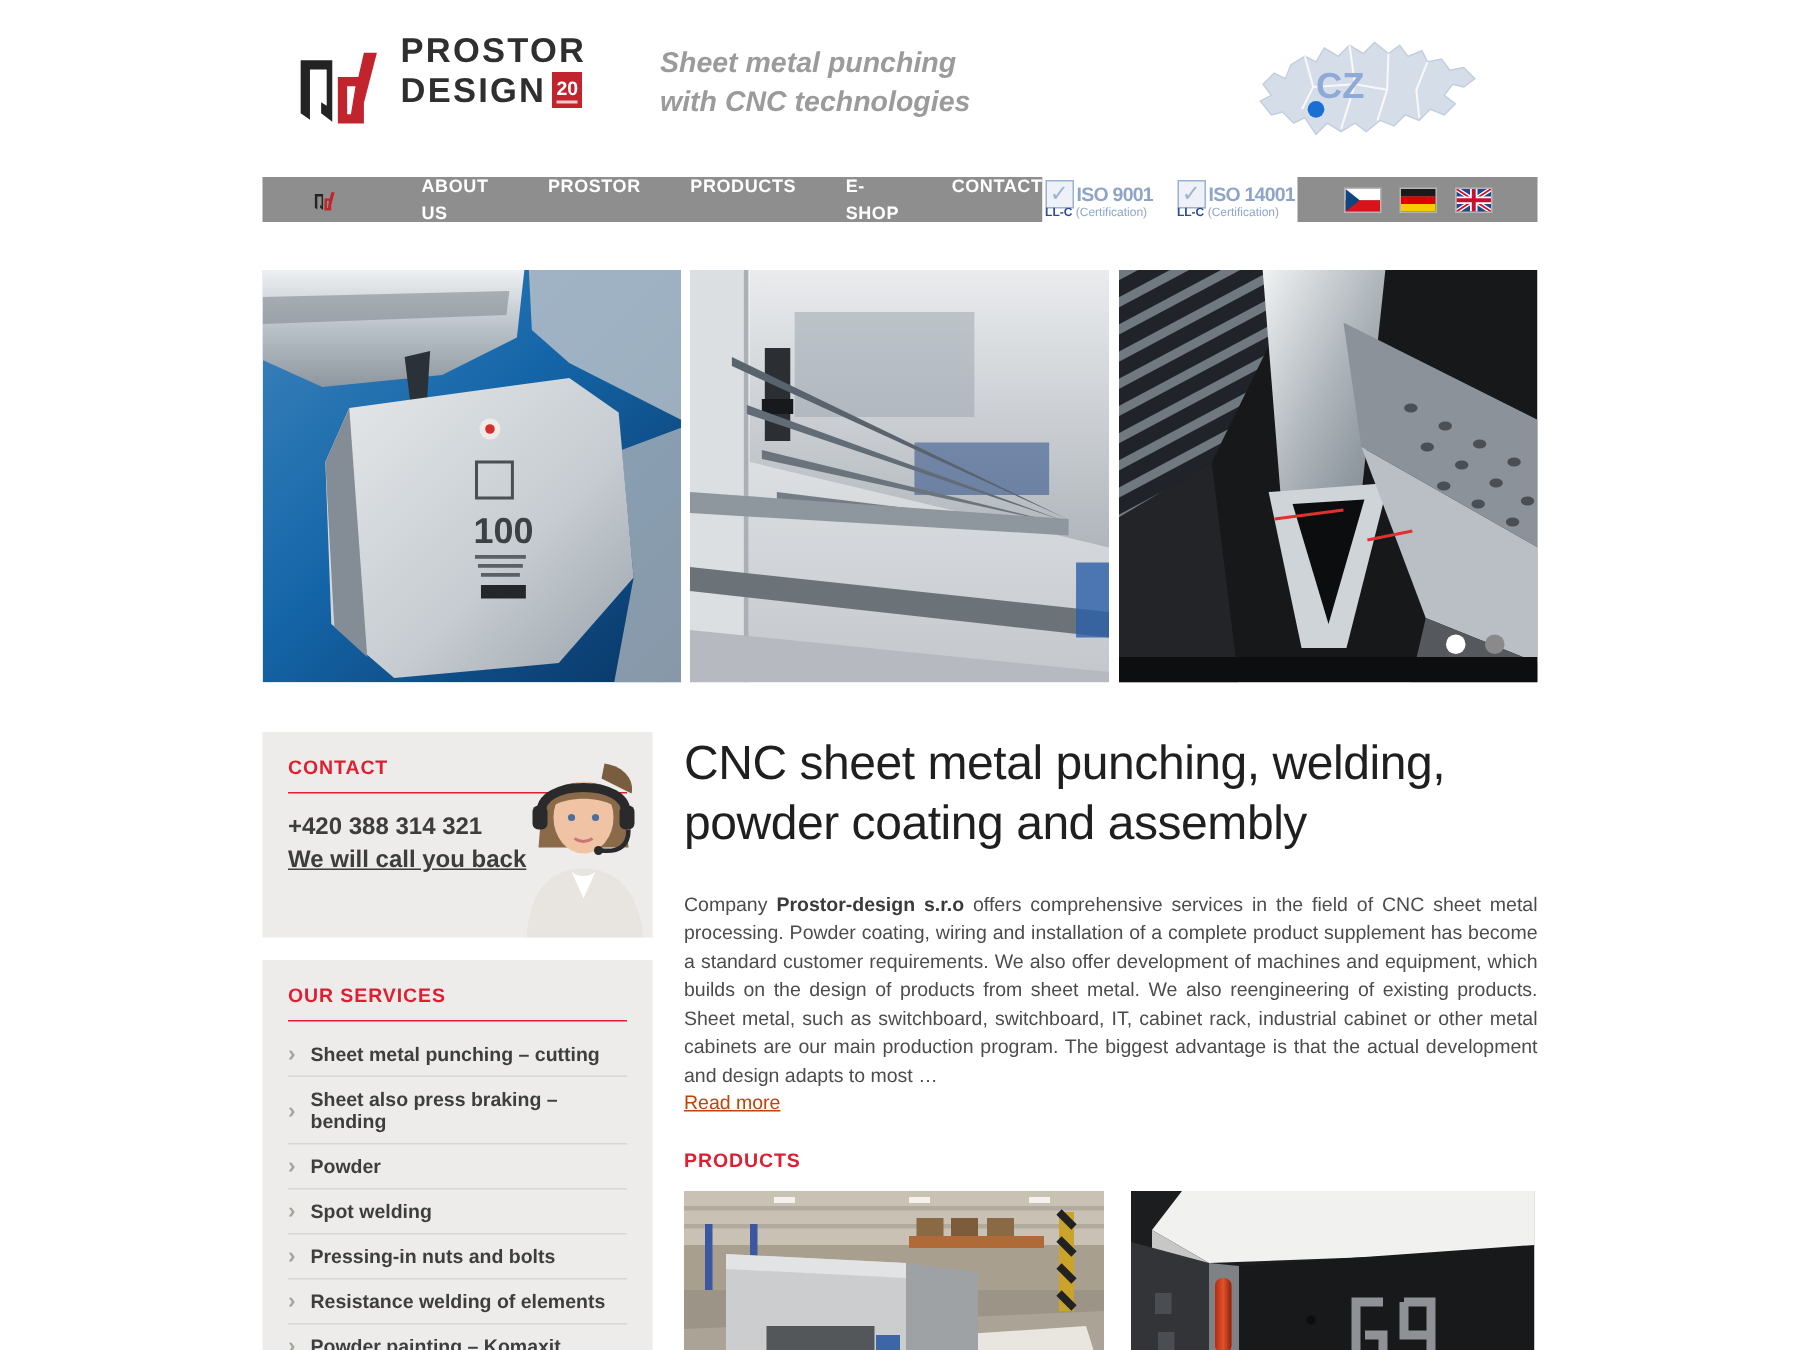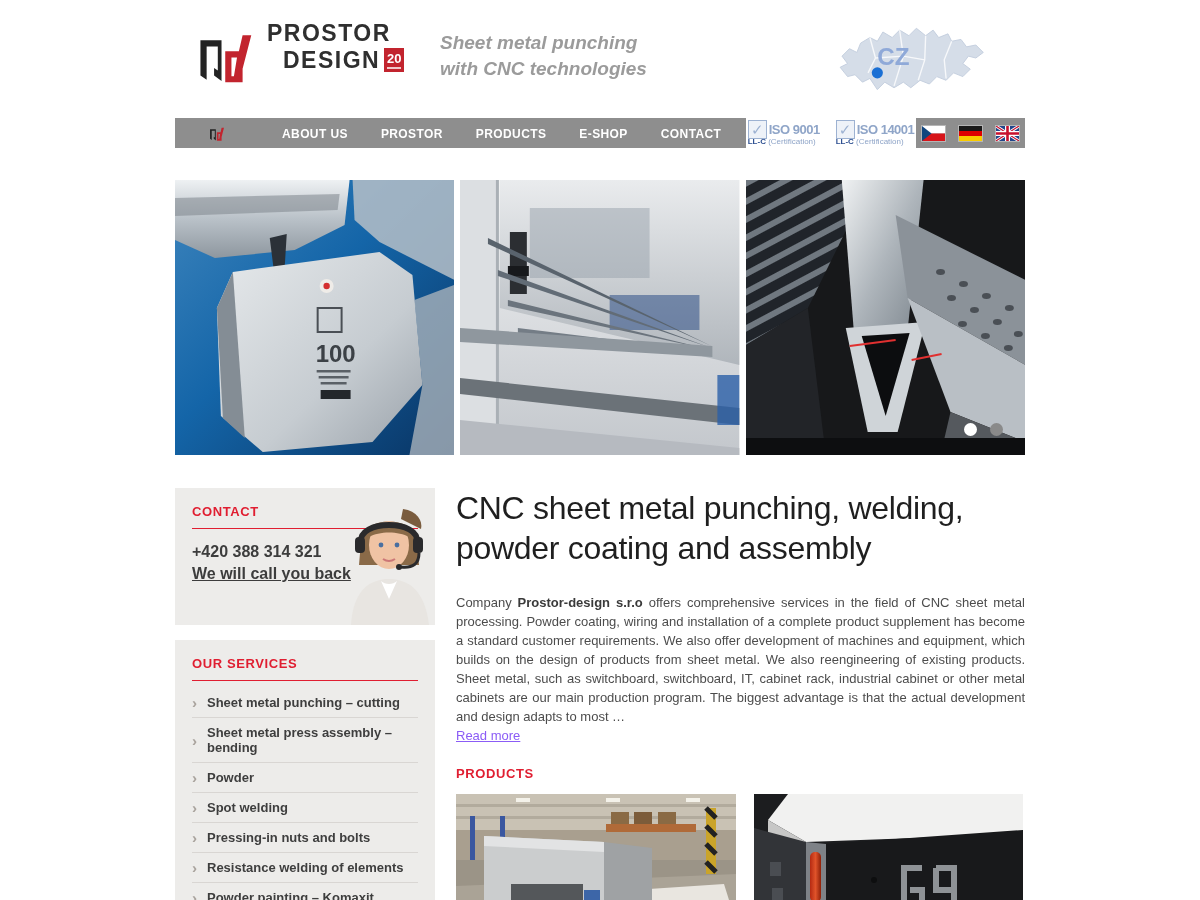--- a/index.html
+++ b/index.html
@@ -6,32 +6,32 @@
   html,body { width:1200px; height:900px; overflow:hidden; background:#fff;
     font-family:"Liberation Sans", sans-serif; }
   .container { width:850px; margin:0 auto; position:relative; }
 
   
   .header { height:118px; position:relative; }
   .logo-wrap { position:absolute; left:18px; top:22px; display:flex; align-items:flex-start; }
   .logo-mark { width:62px; height:68px; }
   .brand { margin-left:12px; line-height:1; }
   .brand-line1 { font-size:23px; font-weight:bold; color:#2f2f2f; letter-spacing:1.5px; }
-  .brand-line2-row { display:flex; align-items:center; margin-top:3px;margin-left:16px; }
+  .brand-line2-row { display:flex; align-items:center; margin-top:3px; }
   .brand-line2 { font-size:23px; font-weight:bold; color:#2f2f2f; letter-spacing:1.5px; }
   .brand-badge { margin-left:4px; background:#c2242e; color:#fff; font-size:13px; font-weight:bold;
     width:20px; height:24px; display:flex; flex-direction:column; align-items:center; justify-content:center; line-height:1; }
   .brand-badge .badge-sub { display:block; width:14px; height:2px; background:rgba(255,255,255,.75); margin-top:2px; }
   .tagline { position:absolute; left:265px; top:30px; font-style:italic; color:#9b9b9b;
     font-size:19px; line-height:26px; font-weight:bold; }
   .cz-map { position:absolute; right:38px; top:8px; width:158px; height:100px; }
 
   
   .nav-row { display:flex; height:30px; }
-  .nav-bar { width:571px; background:#8e8e8e; display:flex; align-items:center; }
+  .nav-bar { width:520px; background:#8e8e8e; display:flex; align-items:center; }
   .nav-logo { width:17px; height:21px; margin-left:33px; }
   .nav-links { display:flex; list-style:none; margin-left:57px; gap:33px; }
   .nav-links a { color:#fff; font-size:12px; font-weight:bold; text-decoration:none; letter-spacing:.4px; }
   .iso-area { width:170px; display:flex; align-items:center; justify-content:center; gap:16px; background:#fff; }
   .iso-badge { position:relative; height:26px; }
   .iso-top { display:flex; align-items:center; }
   .iso-box { width:19px; height:19px; border:1px solid #9db2d2; background:#eef2f8; color:#9db2d2;
     font-size:15px; line-height:17px; text-align:center; }
   .iso-name { color:#8fa5c8; font-size:13px; font-weight:bold; margin-left:2px; letter-spacing:-.5px; }
   .iso-org { font-size:8px; color:#2a4d8f; font-weight:bold; margin-top:-2px; white-space:nowrap; }
@@ -62,21 +62,21 @@
   .services-list { list-style:none; }
   .services-list li { display:flex; align-items:center; border-bottom:1px solid #d9d6d3; padding:7px 0; }
   .services-list li:first-child { padding-top:2px; }
   .svc-chevron { color:#a9a39d; font-size:15px; font-weight:bold; margin-right:10px; line-height:1; }
   .svc-label { font-size:13px; font-weight:bold; color:#3e3e3e; }
 
   .main-col { flex:1; }
   .page-title { font-size:32px; font-weight:400; color:#1f1f1f; line-height:40px; letter-spacing:-.3px; }
   .intro { margin-top:25px; font-size:13px; line-height:19px; color:#4c4c4c; text-align:justify; }
   .intro b { color:#3a3a3a; }
-  .read-more { display:inline-block; margin-top:0; color:#8b5cf6; font-size:13px; text-decoration:underline; }
+  .read-more { display:inline-block; margin-top:0; color:#c2410c; font-size:13px; text-decoration:underline; }
   .products-heading { margin-top:22px; color:#e01e31; font-size:13px; font-weight:bold; letter-spacing:.6px; }
   .products-grid { margin-top:13px; display:flex; gap:18px; }
   .product-img { overflow:hidden; height:160px; }
   .product-img svg { display:block; }
 </style>
 </head>
 <body>
 
 <div class="container">
 
@@ -303,21 +303,21 @@
       <div class="panel services-box">
         <div class="panel-heading">OUR SERVICES</div>
         <hr class="panel-hr">
         <ul class="services-list">
           <li>
             <span class="svc-chevron">›</span>
             <span class="svc-label">Sheet metal punching – cutting</span>
             </li>
           <li>
             <span class="svc-chevron">›</span>
-            <span class="svc-label">Sheet metal press assembly – bending</span>
+            <span class="svc-label">Sheet also press braking – bending</span>
             </li>
           <li>
             <span class="svc-chevron">›</span>
             <span class="svc-label">Powder</span>
             </li>
           <li>
             <span class="svc-chevron">›</span>
             <span class="svc-label">Spot welding</span>
             </li>
           <li>

